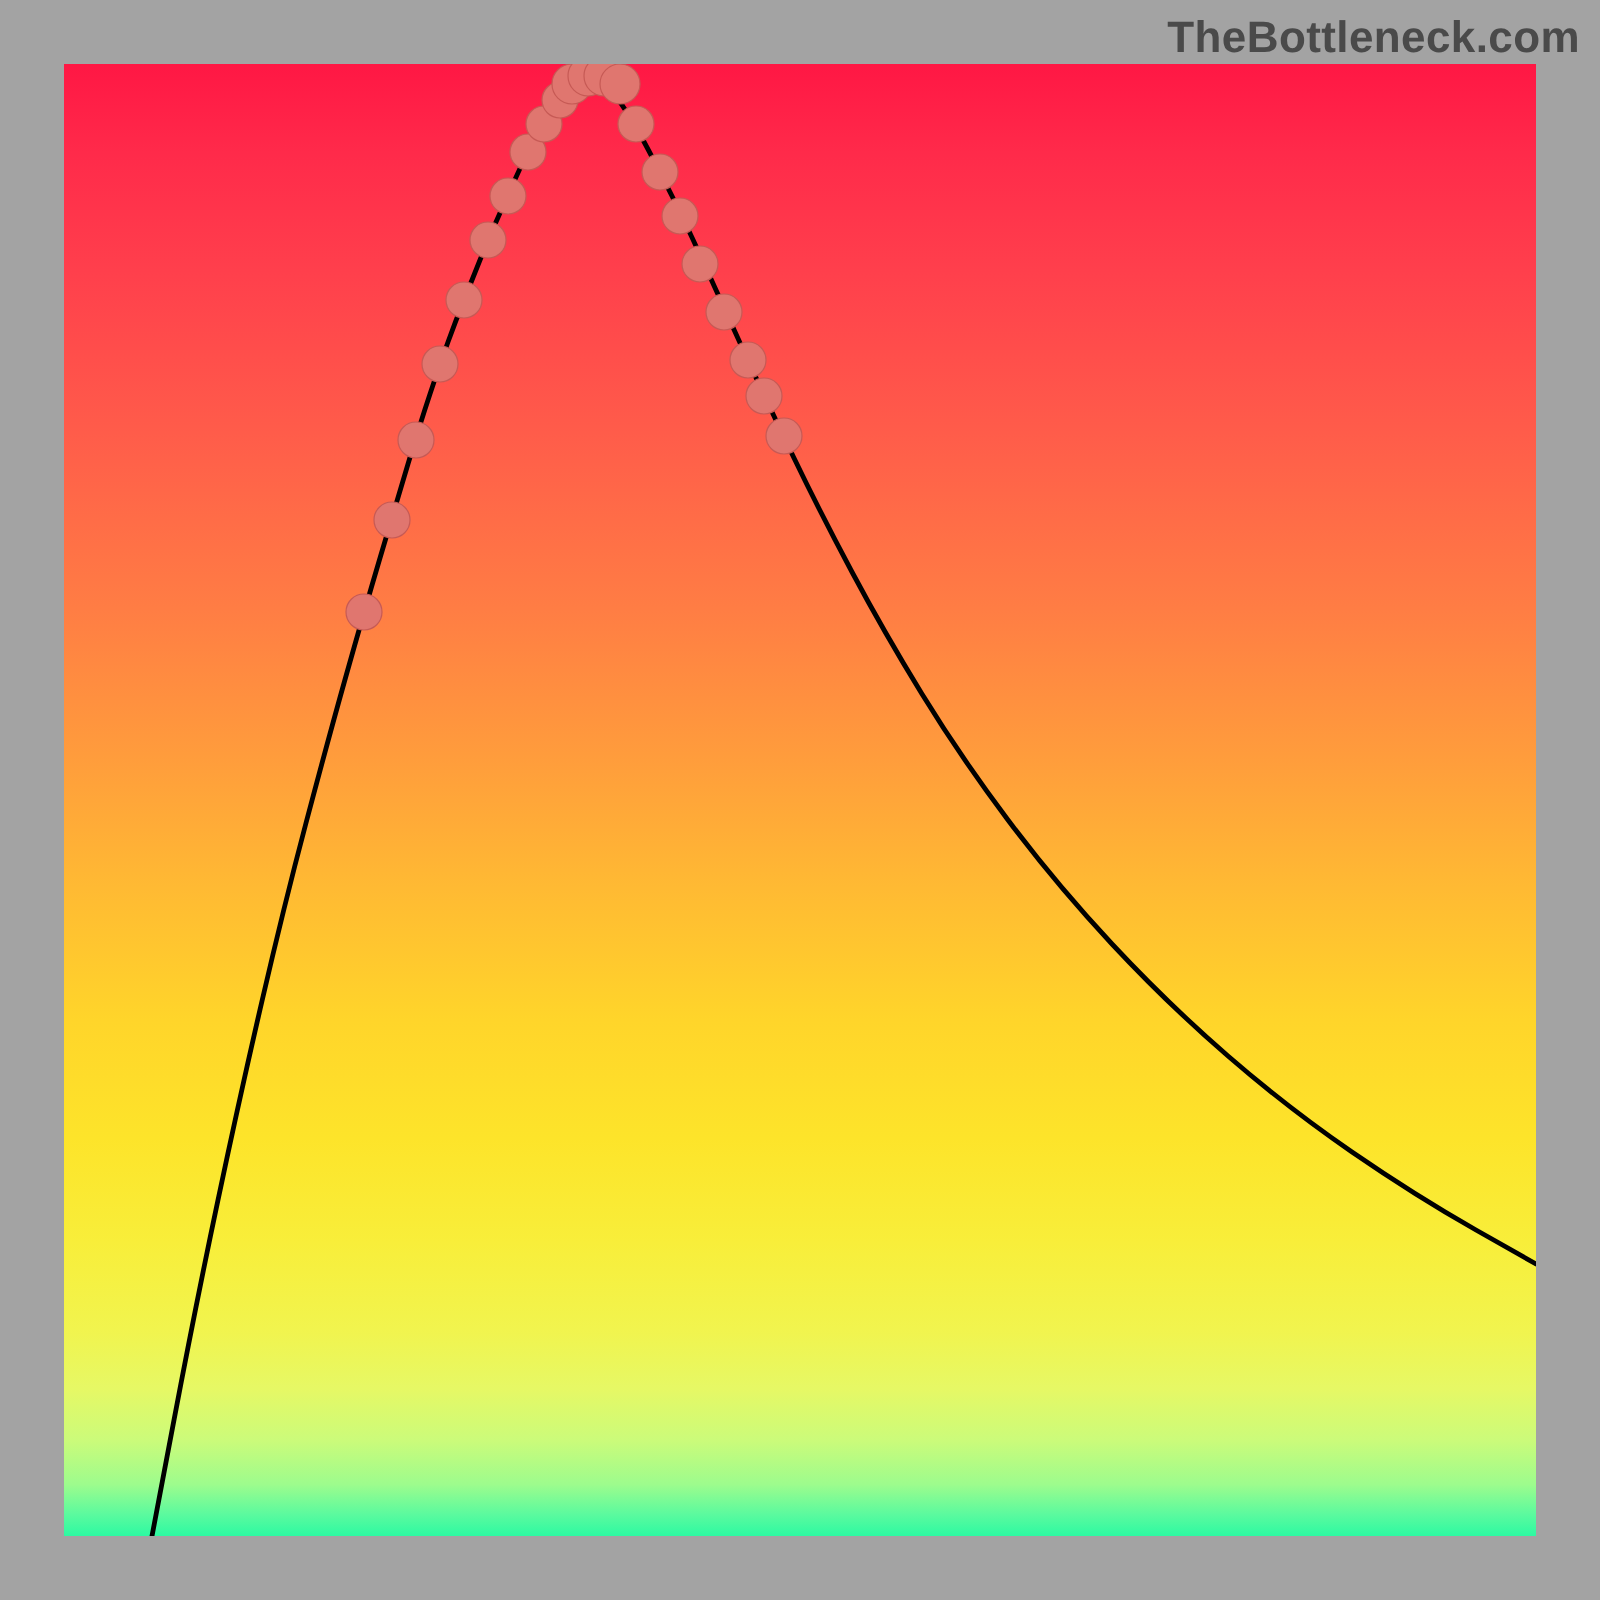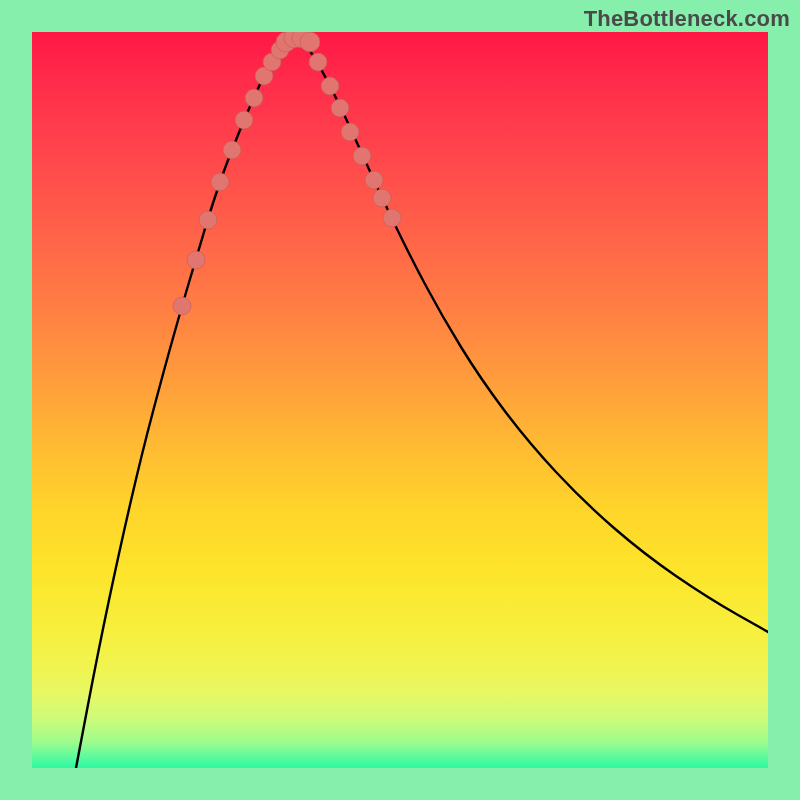--- a/index.html
+++ b/index.html
@@ -1,18 +1,18 @@
 <!DOCTYPE html>
 <html><head>
   <meta charset="utf-8">
   <style>
     * { margin: 0; padding: 0; box-sizing: border-box; }
     html, body { width: 800px; height: 800px; overflow: hidden; background: #000; }
     .frame {
-      position: absolute; inset: 0; background: #86efac;
+      position: absolute; inset: 0; background: #a3a3a3;
     }
     .plot-area {
       position: absolute;
       left: 32px; top: 32px;
       width: 736px; height: 736px;
       overflow: hidden;
     }
     .gradient {
       position: absolute; inset: 0;
       background: linear-gradient(

